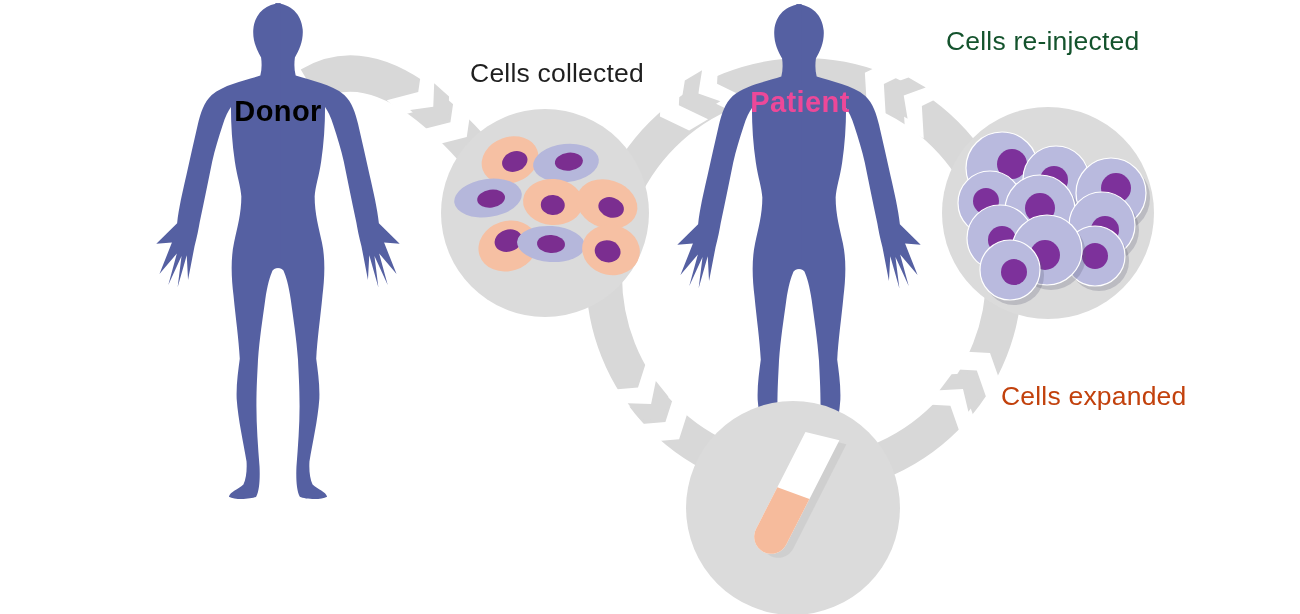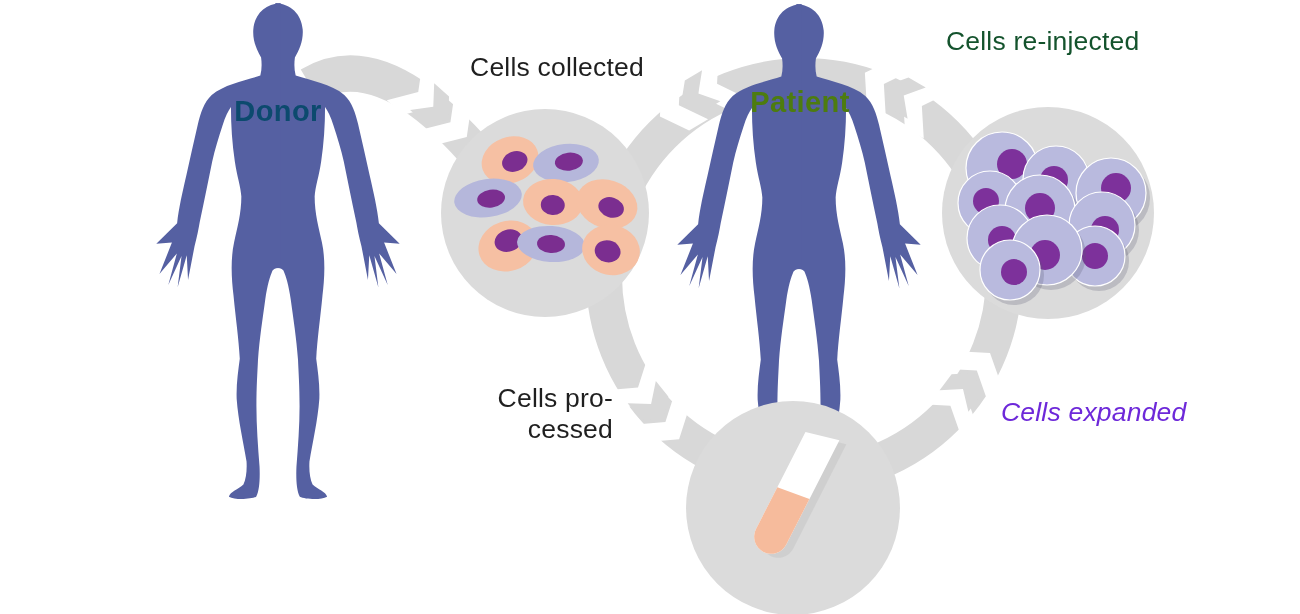--- a/index.html
+++ b/index.html
@@ -188,33 +188,29 @@
     <g>
       <use href="#tubeShape" transform="translate(829,441) rotate(27)" opacity="0.65" fill="#c9c9c9"></use>
       <g transform="translate(822,437) rotate(27)">
         <use href="#tubeShape" fill="#ffffff"></use>
         <path d="M -17,65 L -17,112 A 17,17 0 0 0 17,112 L 17,61 Z" fill="#f6bb9c"></path>
       </g>
     </g>
   </g>
 </svg>
 
-<div class="actor-label" style="left: 198px; top: 95px; width: 160px; color: #0c4a6e;">Donor</div>
-<div class="actor-label" style="left: 720px; top: 86px; width: 160px; color: #4d7c0f;">Patient</div>
-
-<div class="step-label al-center" style="left: 437px; top: 52px; width: 240px; color: rgb(31, 31, 31);">
+<div class="actor-label" style="left: 198px; top: 95px; width: 160px; color: #000000;">Donor</div>
+<div class="actor-label" style="left: 720px; top: 86px; width: 160px; color: #ec4899;">Patient</div>
+
+<div class="step-label al-center" style="left: 437px; top: 58px; width: 240px; color: rgb(31, 31, 31);">
   <span>Cells collected</span>
 </div>
 
 <div class="step-label al-left" style="left: 946px; top: 26px; width: 260px; color: #14532d;">
   <div>Cells re-injected</div>
 </div>
 
-<div class="step-label al-right" style="left: 433px; top: 383px; width: 180px; color: rgb(31, 31, 31);">
-  <div>Cells pro-</div>
-  <div>cessed</div>
-</div>
-
-<div class="step-label al-left" style="left: 1001px; top: 397px; width: 260px; color: #6d28d9; font-style: italic;">
+
+<div class="step-label al-left" style="left: 1001px; top: 381px; width: 260px; color: #c2410c;">
   <div>Cells expanded</div>
 </div>
 
 </div>
 
 </body></html>

